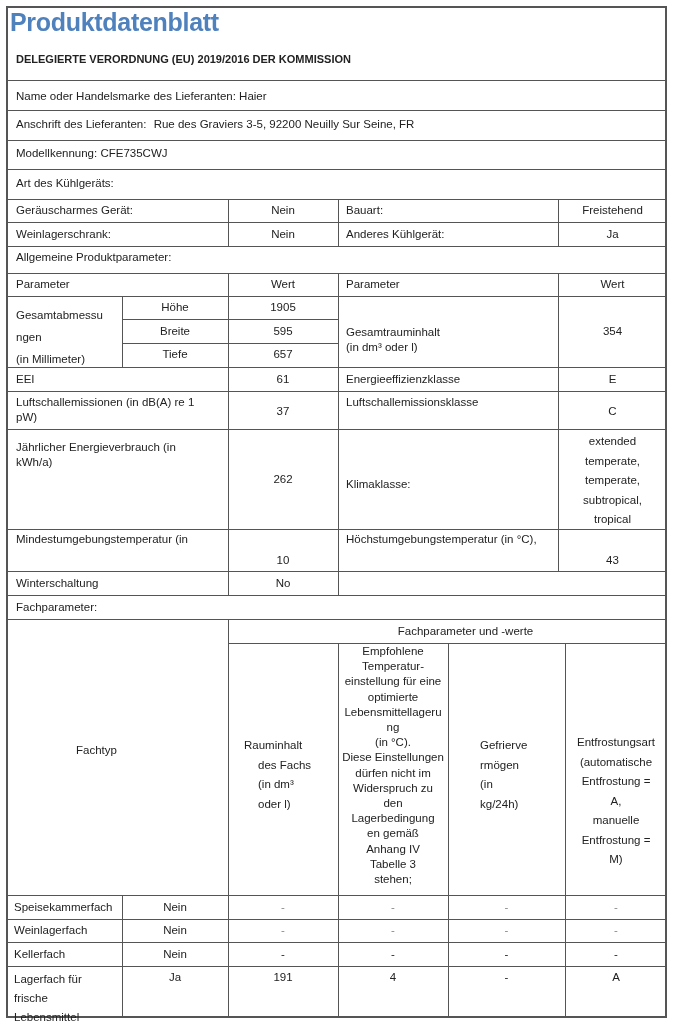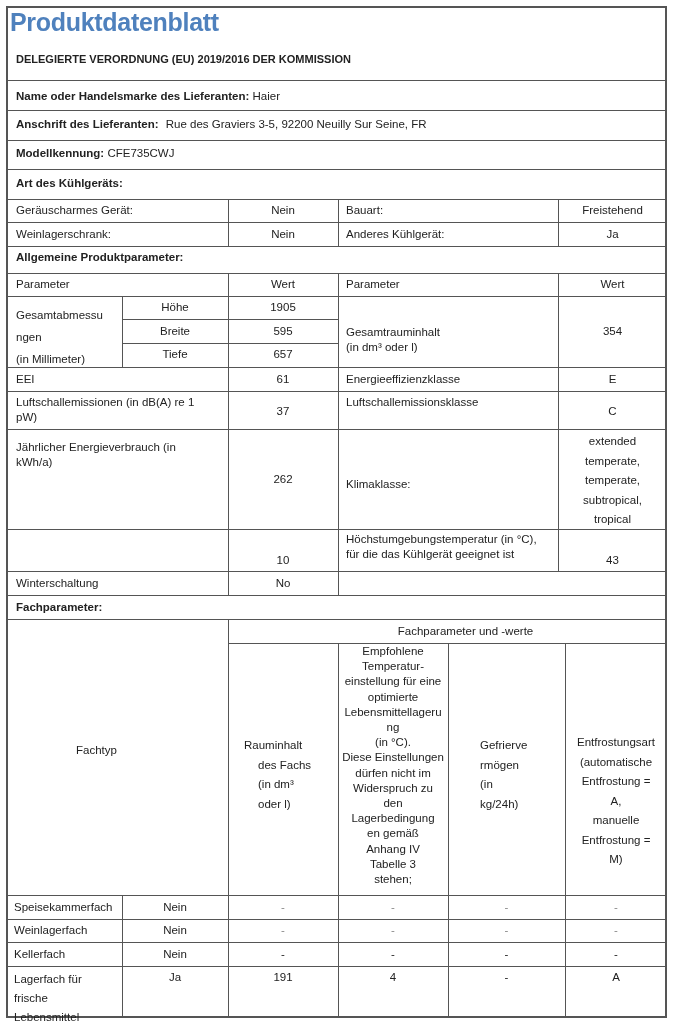--- a/index.html
+++ b/index.html
@@ -4,21 +4,21 @@
 <style>
   html, body { margin:0; padding:0; background:#ffffff; }
   body { width:673px; height:1024px; position:relative; overflow:hidden;
          font-family:"Liberation Sans", sans-serif; color:#222; }
   .sheet { position:absolute; left:6px; top:6px; width:661px; height:1012px;
            border:2px solid #555; box-sizing:border-box; }
   .hl { position:absolute; height:0; border-top:1.5px solid #555; }
   .vl { position:absolute; width:0; border-left:1.5px solid #555; }
   .t { position:absolute; font-size:11.5px; line-height:15px; white-space:nowrap; }
   .c { text-align:center; }
-  .b { font-weight:bold; }
+  .b { font-weight:normal; }
   .title { position:absolute; left:4px; top:2px; font-size:25px; font-weight:bold; color:#4f81bd; letter-spacing:-0.3px; }
   .sub { font-size:11px; font-weight:bold; }
 </style>
 </head>
 <body>
 
 <div class="sheet"></div>
 
 <div class="title" style="left:10px;top:8px;">Produktdatenblatt</div>
 <div class="t sub" style="left:16px;top:52px;">DELEGIERTE VERORDNUNG (EU) 2019/2016 DER KOMMISSION</div>
@@ -116,25 +116,25 @@
 <div class="t c" style="left:558px;width:109px;top:432px;line-height:19.5px;">
   <div>extended</div>
   <div>temperate,</div>
   <div>temperate,</div>
   <div>subtropical,</div>
   <div>tropical</div>
 </div>
 <div class="hl" style="left:6px;width:661px;top:529px;"></div>
 
 <div class="t" style="left:16px;top:532px;">
+  <div>Mindestumgebungstemperatur (in</div>
 </div>
 <div class="t c" style="left:228px;width:110px;top:553px;">10</div>
 <div class="t" style="left:346px;top:532px;">
   <div>Höchstumgebungstemperatur (in °C),</div>
-  <div>für die das Kühlgerät geeignet ist</div>
 </div>
 <div class="t c" style="left:558px;width:109px;top:553px;">43</div>
 <div class="hl" style="left:6px;width:661px;top:571px;"></div>
 
 <div class="t" style="left:16px;top:576px;">Winterschaltung</div>
 <div class="t c" style="left:228px;width:110px;top:576px;">No</div>
 <div class="hl" style="left:6px;width:661px;top:595px;"></div>
 
 <div class="vl" style="left:228px;top:273px;height:322px;"></div>
 <div class="vl" style="left:338px;top:273px;height:322px;"></div>

